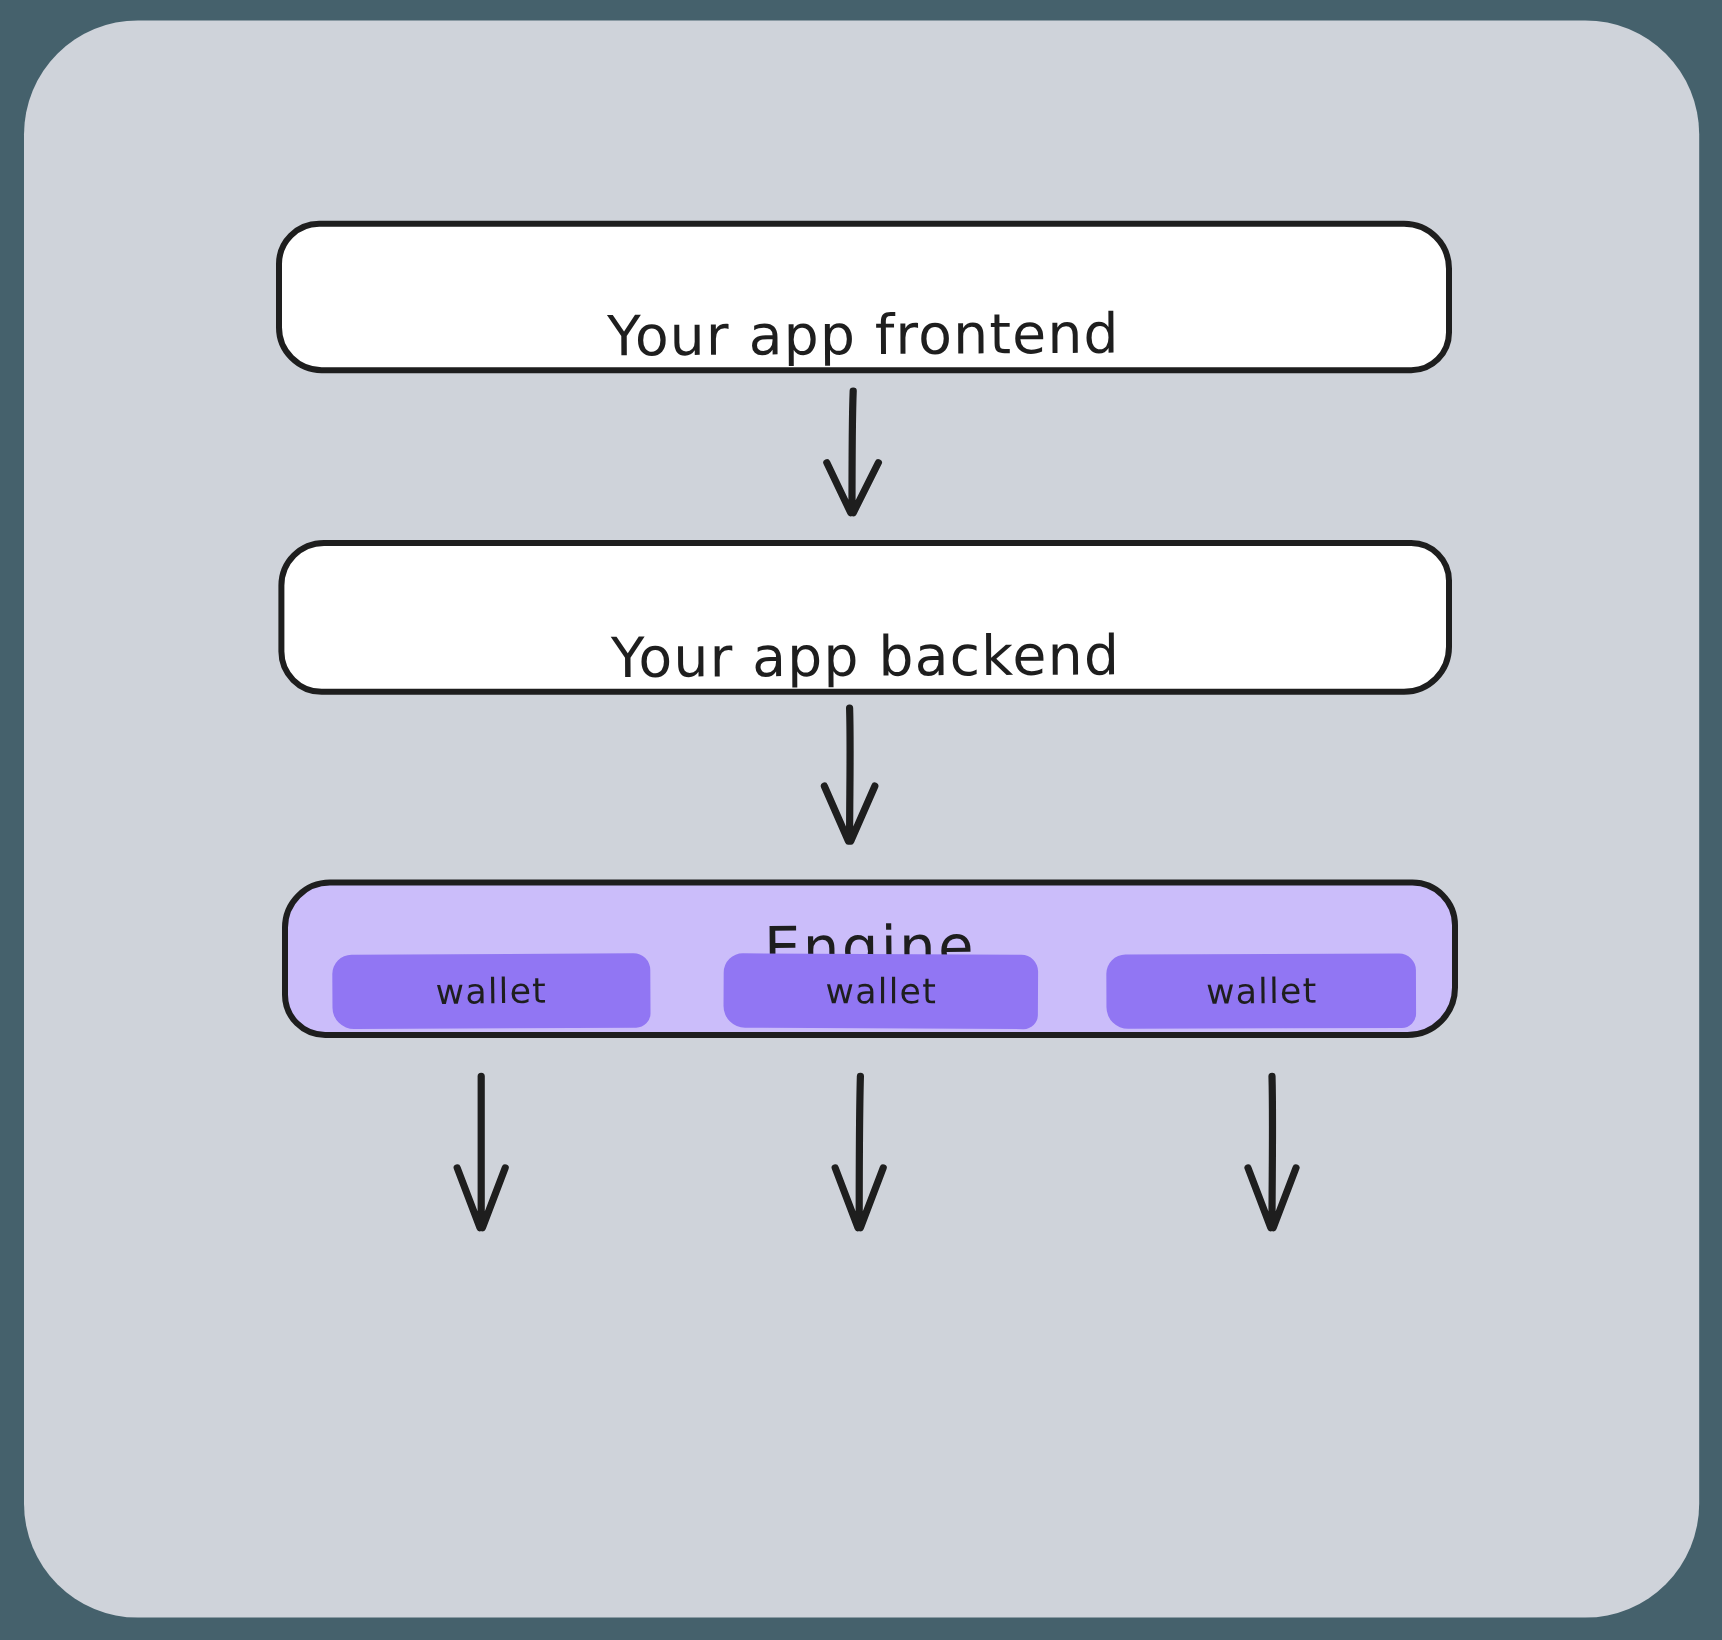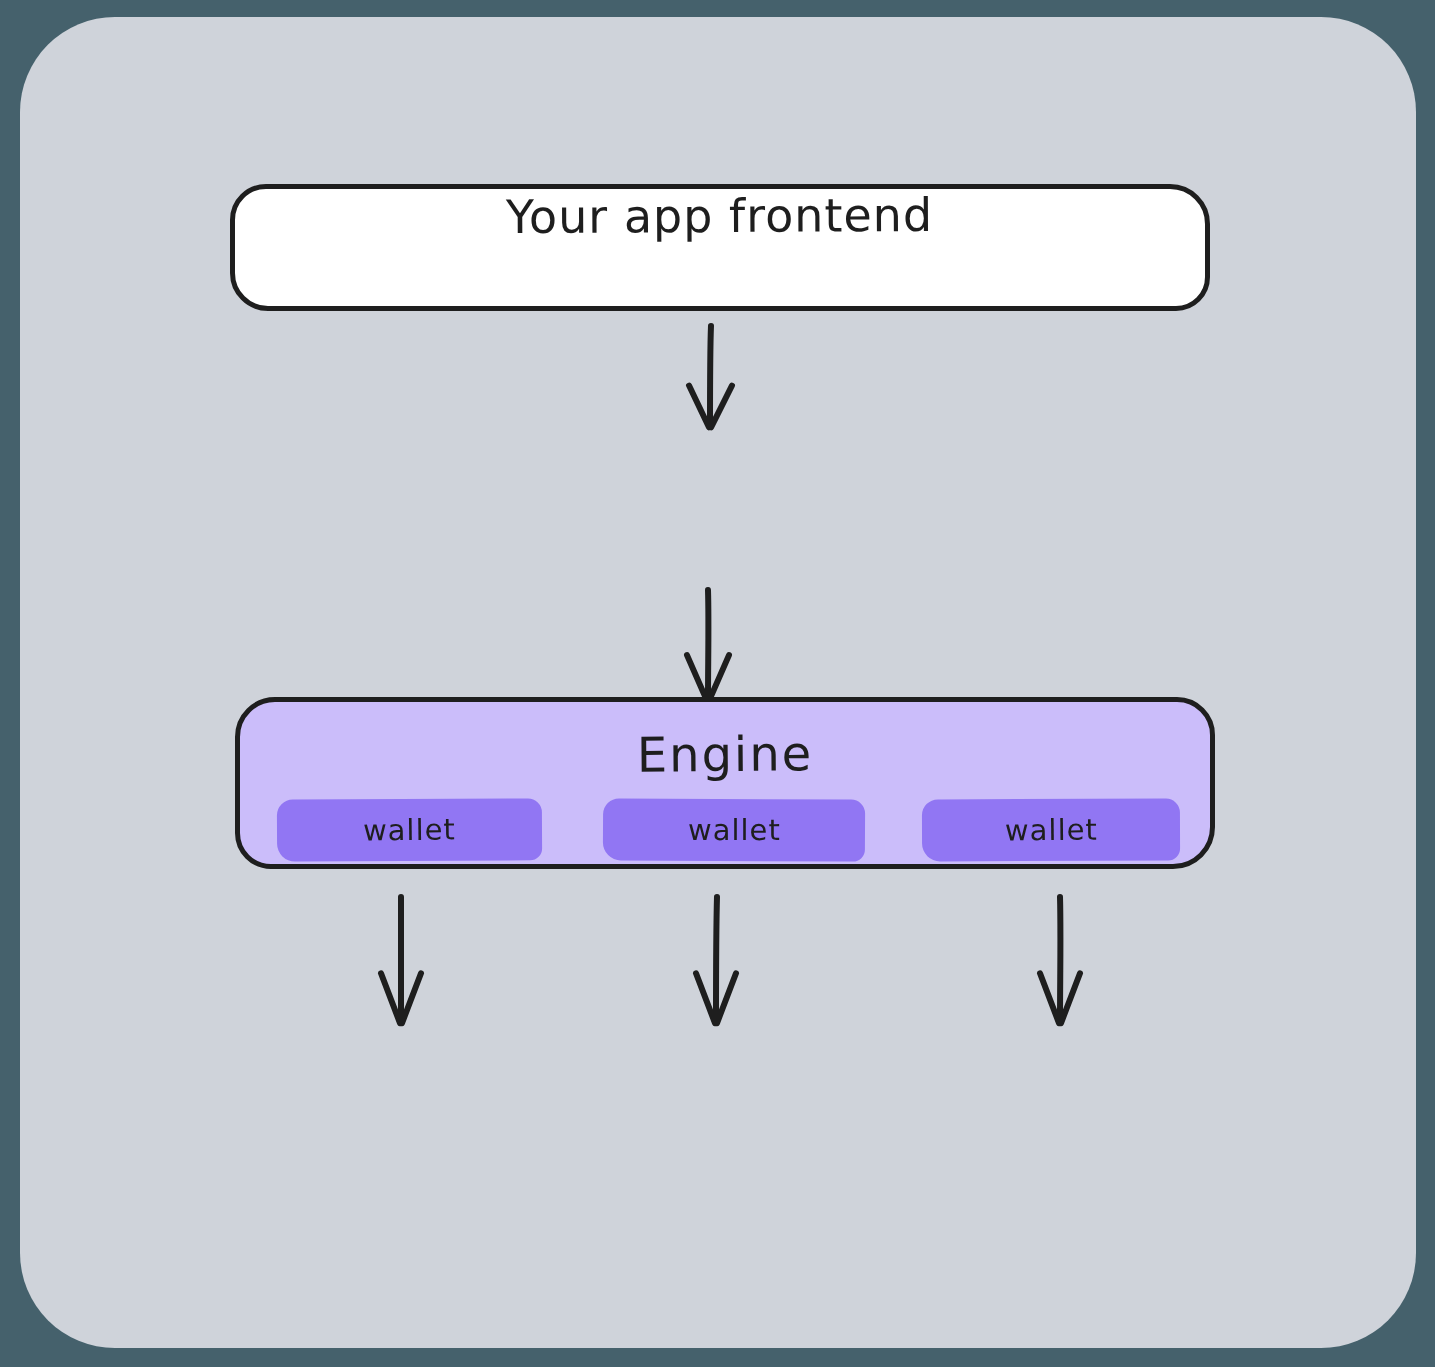--- a/index.html
+++ b/index.html
@@ -24,42 +24,42 @@
     left:20px; top:17px;
     width:1396px; height:1331px;
     background:var(--canvas-background);
     border-radius:95px;
   }
   .node{
     position:absolute;
     background:var(--node-fill);
     border:5px solid var(--stroke);
     display:flex;
-    align-items:flex-start;
+    align-items:flex-end;
     justify-content:center;
   }
   .node-label{
     font-size:46px;
     letter-spacing:1px;
     white-space:nowrap;
     transform:rotate(-0.3deg);
   }
   .node-frontend{
     left:210px; top:167px;
     width:980px; height:127px;
     border-radius:36px 40px 34px 38px;
   }
   .node-backend{
     left:212px; top:433px;
     width:978px; height:129px;
     border-radius:38px 34px 40px 36px;
   }
   .node-engine{
-    left:215px; top:680px;
-    width:980px; height:172px;
+    left:215px; top:716px;
+    width:980px; height:132px;
     background:var(--engine-fill);
     border-radius:40px 38px 42px 36px;
     justify-content:flex-start;
     align-items:flex-start;
   }
   .engine-title{
     position:absolute;
     left:0; right:0; top:24px;
     text-align:center;
     font-size:48px;
@@ -109,20 +109,23 @@
   <div class="node node-frontend">
     <span class="node-label">Your app frontend</span>
   </div>
 
   <div class="arrow arrow-1">
     <svg viewBox="0 0 70 120" preserveAspectRatio="none">
       <path d="M36 4 C35 30 35 70 35 112 M14 68 L34 113 M57 68 L36 113" fill="none" stroke="#1e1e1e" stroke-width="6" stroke-linecap="round" stroke-linejoin="round"></path>
     </svg>
   </div>
 
+  <div class="node node-backend">
+    <span class="node-label">Your app backend</span>
+  </div>
 
   <div class="arrow arrow-2">
     <svg viewBox="0 0 70 120" preserveAspectRatio="none">
       <path d="M35 4 C36 35 35 75 35 112 M14 68 L34 113 M56 68 L36 113" fill="none" stroke="#1e1e1e" stroke-width="6" stroke-linecap="round" stroke-linejoin="round"></path>
     </svg>
   </div>
 
   <div class="node node-engine">
     <span class="engine-title">Engine</span>
     <div class="wallet wallet-1">

